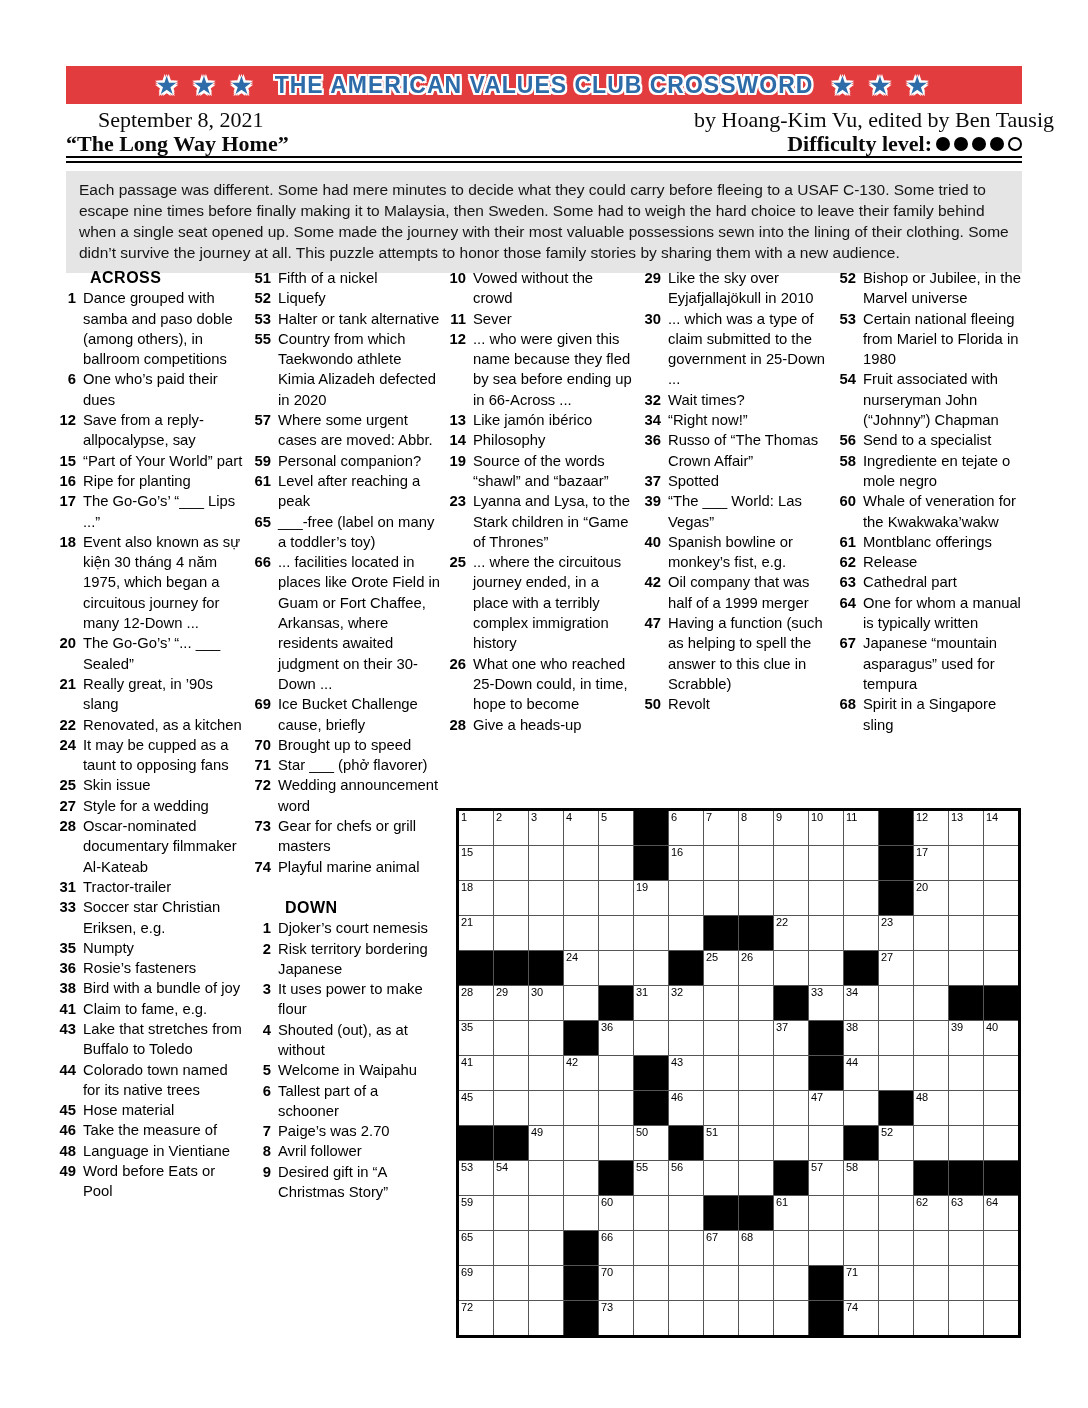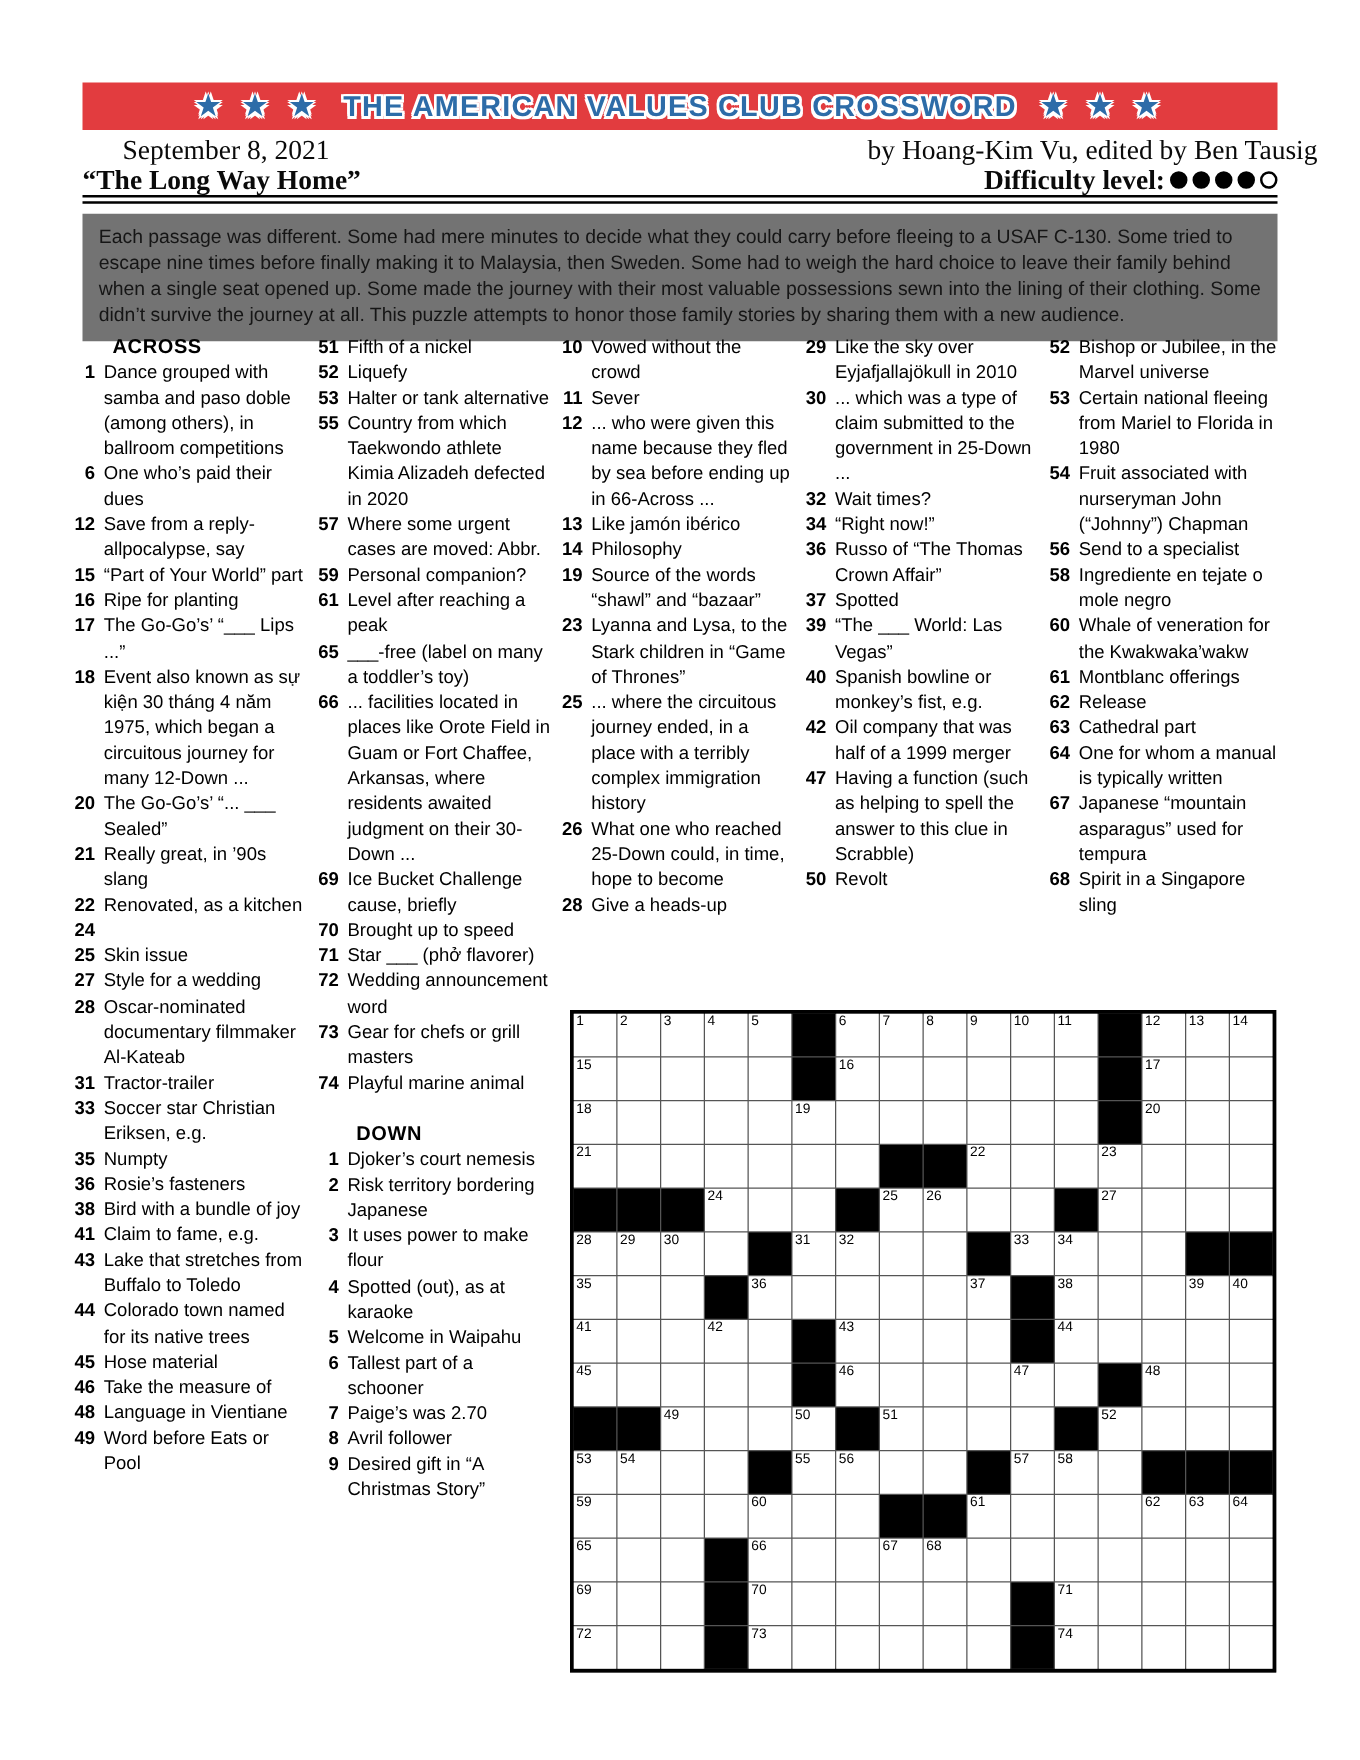--- a/index.html
+++ b/index.html
@@ -18,21 +18,21 @@
     font-family:"Liberation Serif","DejaVu Serif",serif; font-size:22px; line-height:24px; color:#0a0a0a; }
   .mh-row-1 { top:108px;margin-left:32px; }
   .mh-row-2 { top:132px;font-weight:bold; }
   .diff-wrap { display:flex; align-items:center; }
   .dot { display:inline-block; width:14px; height:14px; border-radius:50%; border:2px solid #000; margin-left:4px; }
   .dot.filled { background:#000; }
 
   .rule { position:absolute; left:66px; top:156px; width:956px; height:7px;
     border-top:2px solid #000; border-bottom:2px solid #000; }
 
-  .intro { position:absolute; left:66px; top:171px; width:956px; background:#737373;
+  .intro { position:absolute; left:66px; top:171px; width:956px; background:#e5e5e5;
     padding:8px 13px 10px 13px; font-size:15.5px; line-height:21px; color:#151515; }
 
   .clues-root { position:absolute; inset:0; }
   .clue-col { position:absolute; top:268px; width:190px; font-size:14.8px; line-height:20.3px; }
   .ccol-0 { left:56px; }
   .ccol-1 { left:251px; }
   .ccol-2 { left:446px; }
   .ccol-3 { left:641px; }
   .ccol-4 { left:836px; }
   .clue { display:flex; }
@@ -113,20 +113,21 @@
         <div class="clue">
           <span class="num">21</span>
           <span class="txt">Really great, in ’90s slang</span>
         </div>
         <div class="clue">
           <span class="num">22</span>
           <span class="txt">Renovated, as a kitchen</span>
         </div>
         <div class="clue">
           <span class="num">24</span>
+          <span class="txt">It may be cupped as a taunt to opposing fans</span>
         </div>
         <div class="clue">
           <span class="num">25</span>
           <span class="txt">Skin issue</span>
         </div>
         <div class="clue">
           <span class="num">27</span>
           <span class="txt">Style for a wedding</span>
         </div>
         <div class="clue">
@@ -252,21 +253,21 @@
         <div class="clue">
           <span class="num">2</span>
           <span class="txt">Risk territory bordering Japanese</span>
         </div>
         <div class="clue">
           <span class="num">3</span>
           <span class="txt">It uses power to make flour</span>
         </div>
         <div class="clue">
           <span class="num">4</span>
-          <span class="txt">Spotted (out), as at karaoke</span>
+          <span class="txt">Shouted (out), as at without</span>
         </div>
         <div class="clue">
           <span class="num">5</span>
           <span class="txt">Welcome in Waipahu</span>
         </div>
         <div class="clue">
           <span class="num">6</span>
           <span class="txt">Tallest part of a schooner</span>
         </div>
         <div class="clue">

